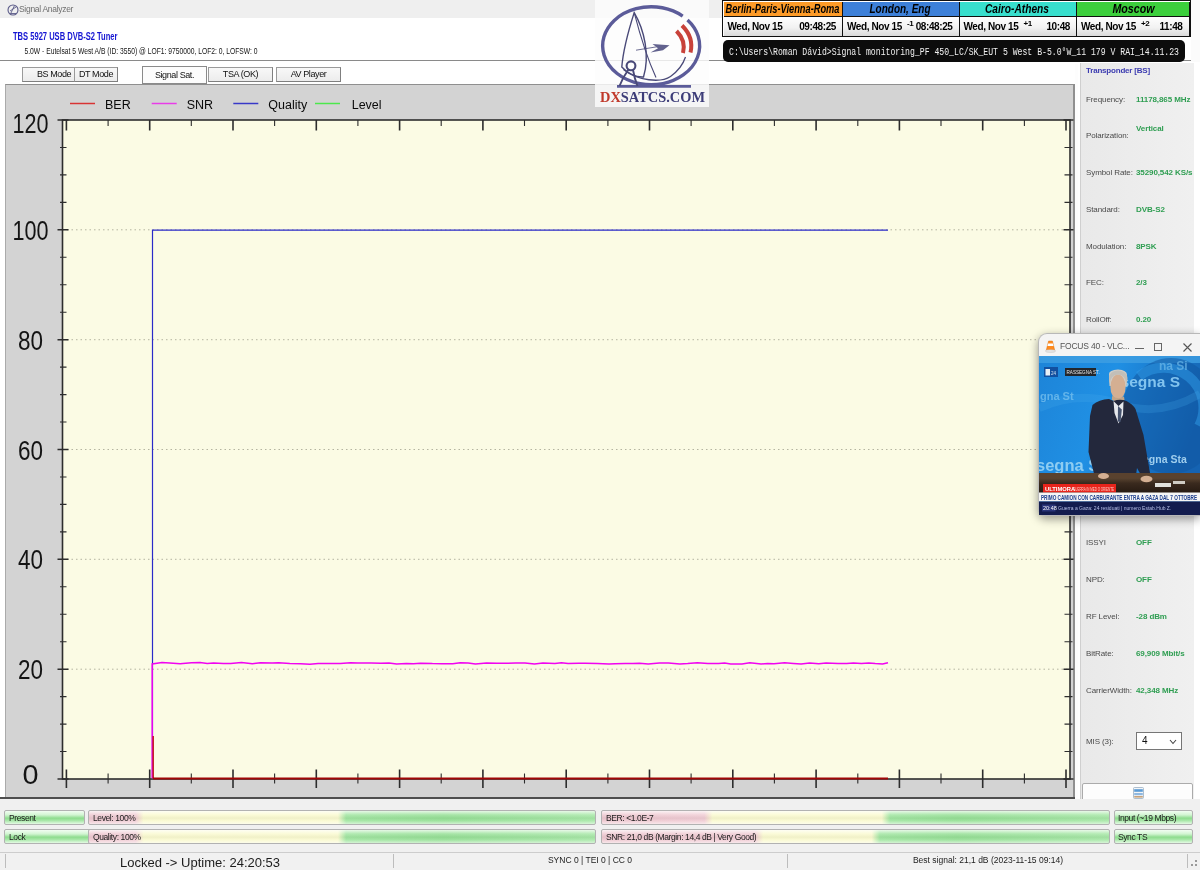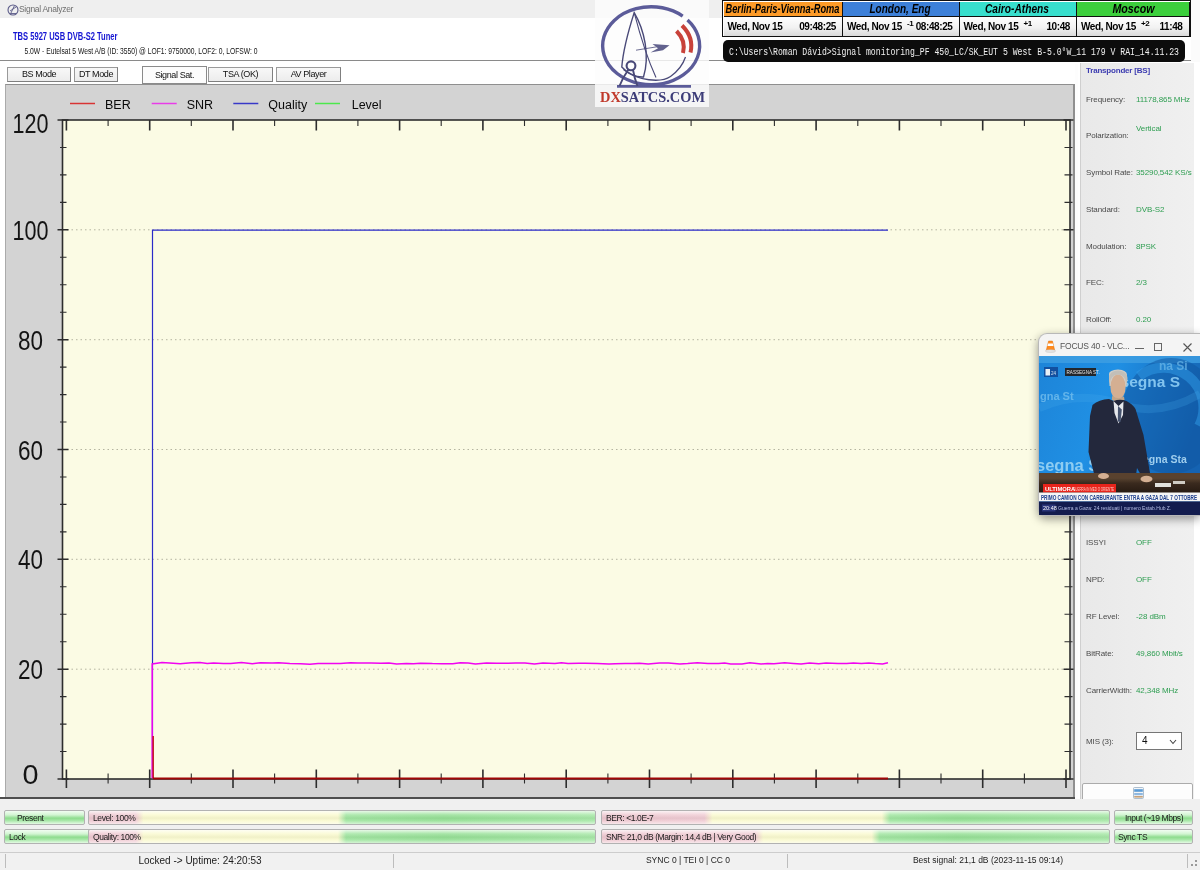--- a/index.html
+++ b/index.html
@@ -1,36 +1,36 @@
 <!DOCTYPE html>
 <html><head><meta charset="utf-8">
 <style>
 *{margin:0;padding:0;box-sizing:border-box}
 html,body{width:1200px;height:870px;overflow:hidden;font-family:"Liberation Sans",sans-serif;background:#fff;position:relative}
 .abs{position:absolute}
 .btn{position:absolute;top:67px;height:15px;background:linear-gradient(#f8f8f8,#ececec);border:1px solid #9a9a9a;border-bottom-color:#7f7f7f;border-right-color:#7f7f7f;font-size:9px;letter-spacing:-0.4px;color:#101010;text-align:center;line-height:13px}
 .lbl{position:absolute;font-size:8px;color:#4a4a4a;letter-spacing:-0.1px}
-.val{position:absolute;font-size:8px;font-weight:normal;color:#2f9e52;letter-spacing:-0.1px}
+.val{position:absolute;font-size:8px;font-weight:bold;color:#2f9e52;letter-spacing:-0.1px}
 .bar{position:absolute;height:15px;border:1px solid #b2b2b2;border-radius:2px;font-size:8.5px;letter-spacing:-0.4px;color:#1a1a1a;line-height:14px;white-space:nowrap}
 .gbar{background:linear-gradient(180deg,#f2fdf2 0%,#d2f5d2 30%,#8edc8e 55%,#a5e6a5 72%,#e4fae4 100%)}
 .clkd{position:absolute;top:17px;height:18.5px;border-right:1.5px solid #101010;background:linear-gradient(180deg,#fefefe 0%,#f2f2f2 55%,#dadada 100%);font-weight:bold;font-size:10px;color:#000;line-height:19px;letter-spacing:-0.4px}
 </style></head><body>
 <div class="abs" style="left:0;top:0;width:1200px;height:18px;background:#efefef"></div>
 <svg class="abs" style="left:7px;top:3.5px" width="12" height="12" viewBox="0 0 12 12">
     <circle cx="6" cy="6" r="5" fill="none" stroke="#5a5a88" stroke-width="1.1"></circle>
     <path d="M7.5 1.5 L3.5 10 M3 7 L9 3 M3.5 9.5 L9 9.5" stroke="#5a5a88" stroke-width="0.9" fill="none"></path>
   </svg>
 <div class="abs" style="left:19px;top:4px;font-size:8.5px;letter-spacing:-0.3px;color:#6e6e6e">Signal Analyzer</div>
 <div class="abs" style="left:0;top:18px;width:1200px;height:42px;background:#fff"></div>
 <svg class="abs" style="left:0;top:26px" width="300" height="32" viewBox="0 0 300 32">
 <text x="13" y="14" font-size="10" font-weight="bold" fill="#1414d2" textLength="104.5" lengthAdjust="spacingAndGlyphs" font-family="Liberation Sans,sans-serif">TBS 5927 USB DVB-S2 Tuner</text>
 <text x="24.5" y="27.5" font-size="8.5" fill="#141414" textLength="233" lengthAdjust="spacingAndGlyphs" font-family="Liberation Sans,sans-serif">5.0W - Eutelsat 5 West A/B (ID: 3550) @ LOF1: 9750000, LOF2: 0, LOFSW: 0</text>
 </svg>
 <div class="abs" style="left:0;top:60px;width:1200px;height:1px;background:#8a8a8a"></div>
-<div class="btn" style="left:7px;width:64px">BS Mode</div>
+<div class="btn" style="left:22px;width:64px">BS Mode</div>
 <div class="btn" style="left:74px;width:44px">DT Mode</div>
 <div class="btn" style="left:142px;top:66px;width:65px;height:18px;background:#fcfcfc;border-color:#8a8a8a;line-height:16px">Signal Sat.</div>
 <div class="btn" style="left:208px;width:65px">TSA (OK)</div>
 <div class="btn" style="left:276px;width:65px">AV Player</div>
 <div class="abs" style="left:5px;top:84px;width:1070px;height:713px;background:#d3d3d3;border-top:1px solid #8f8f8f;border-left:1px solid #aaa;border-right:2px solid #8f8f8f"></div>
 <div class="abs" style="left:0;top:797px;width:1075px;height:2px;background:#4e4e4e"></div>
 <div class="abs" style="left:1075px;top:64px;width:3px;height:735px;background:#fdfdfd"></div>
 <svg class="abs" style="left:0;top:95px" width="400" height="18" viewBox="0 0 400 18">
     <path d="M70 8.5h25" stroke="#d83434" stroke-width="1.5"></path>
     <path d="M151.7 8.5h25" stroke="#e83ce8" stroke-width="1.5"></path>
@@ -79,21 +79,21 @@
 <div class="val" style="left:1136px;top:278px">2/3</div>
 <div class="lbl" style="left:1086px;top:315px">RollOff:</div>
 <div class="val" style="left:1136px;top:315px">0.20</div>
 <div class="lbl" style="left:1086px;top:538px">ISSYI</div>
 <div class="val" style="left:1136px;top:538px">OFF</div>
 <div class="lbl" style="left:1086px;top:575px">NPD:</div>
 <div class="val" style="left:1136px;top:575px">OFF</div>
 <div class="lbl" style="left:1086px;top:612px">RF Level:</div>
 <div class="val" style="left:1136px;top:612px">-28 dBm</div>
 <div class="lbl" style="left:1086px;top:649px">BitRate:</div>
-<div class="val" style="left:1136px;top:649px">49,860 Mbit/s</div>
+<div class="val" style="left:1136px;top:649px">69,909 Mbit/s</div>
 <div class="lbl" style="left:1086px;top:686px">CarrierWidth:</div>
 <div class="val" style="left:1136px;top:686px">42,348 MHz</div>
 <div class="lbl" style="left:1086px;top:737px">MIS (3):</div>
 <div class="abs" style="left:1136px;top:732px;width:46px;height:18px;background:#fff;border:1px solid #767676;font-size:10px;color:#111;line-height:16px;padding-left:5px">4<svg style="position:absolute;right:4px;top:6px" width="8" height="6" viewBox="0 0 8 6">
       <path d="M1 1 L4 4.5 L7 1" stroke="#444" stroke-width="1.1" fill="none"></path>
     </svg></div>
 <div class="abs" style="left:1082px;top:783px;width:111px;height:19px;background:#fdfdfd;border:1px solid #ababab;border-radius:2px">
     <svg style="position:absolute;left:50px;top:3px" width="11" height="12" viewBox="0 0 11 12">
       <rect x="0.5" y="0.5" width="10" height="11" rx="1" fill="#f4f6f8" stroke="#9ab0c4" stroke-width="0.8"></rect>
       <rect x="1.2" y="2.2" width="8.6" height="2.6" fill="#5b9bd5"></rect>
@@ -151,35 +151,35 @@
 <path d="M623.5 69.5 C 638 81 661 83 670.5 76.5 C 677.5 71.5 683 64.5 685.5 57" fill="none" stroke="#494978" stroke-width="1.3"></path>
 <circle cx="631" cy="65.8" r="4.4" fill="none" stroke="#494978" stroke-width="2.1"></circle>
 <path d="M628.5 69.5 C 624.5 75 621.5 80.5 619.5 86 M633 70 C 634 75.5 635.5 81 637.5 86" fill="none" stroke="#494978" stroke-width="1.9"></path>
 <path d="M636 50.2 L663 45.8" stroke="#494978" stroke-width="0.8" fill="none"></path>
 <path d="M669.5 45.3 L652.5 44 L658 48.2 L650.5 52.6 L663 50.2 Z" fill="#62628e"></path>
 <text x="600" y="101.5" font-family="Liberation Serif,serif" font-weight="bold" font-size="15.5" textLength="105" lengthAdjust="spacingAndGlyphs"><tspan fill="#c0392b">DX</tspan><tspan fill="#3c3c78">SATCS.COM</tspan></text>
 </g>
 </svg>
 
 <div class="abs" style="left:0;top:799px;width:1200px;height:71px;background:#f0f0f0"></div>
-<div class="bar gbar" style="left:4px;top:810px;width:81px"><span style="margin-left:12px">Present</span></div>
+<div class="bar gbar" style="left:4px;top:810px;width:81px"><span style="margin-left:4px">Present</span></div>
 <div class="bar gbar" style="left:4px;top:829px;width:98px"><span style="margin-left:4px">Lock</span></div>
 <div class="bar" style="left:88px;top:810px;width:508px;background-image:linear-gradient(180deg,rgba(255,255,255,0.75) 0%,rgba(255,255,255,0.15) 30%,rgba(0,0,0,0.04) 55%,rgba(255,255,255,0.08) 75%,rgba(255,255,255,0.55) 100%),linear-gradient(90deg,#eec8d0 0%,#f0ccd4 9.2%,#fafad0 10.8%,#fafad0 49.2%,#a2e6a2 50.8%,#96e096 70%,#a8e8a8 100%)"><span style="margin-left:4px">Level: 100%</span></div>
 <div class="bar" style="left:88px;top:829px;width:508px;background-image:linear-gradient(180deg,rgba(255,255,255,0.75) 0%,rgba(255,255,255,0.15) 30%,rgba(0,0,0,0.04) 55%,rgba(255,255,255,0.08) 75%,rgba(255,255,255,0.55) 100%),linear-gradient(90deg,#eec8d0 0%,#f0ccd4 9.2%,#fafad0 10.8%,#fafad0 49.2%,#a2e6a2 50.8%,#96e096 70%,#a8e8a8 100%)"><span style="margin-left:4px">Quality: 100%</span></div>
 <div class="bar" style="left:601px;top:810px;width:509px;background-image:linear-gradient(180deg,rgba(255,255,255,0.75) 0%,rgba(255,255,255,0.15) 30%,rgba(0,0,0,0.04) 55%,rgba(255,255,255,0.08) 75%,rgba(255,255,255,0.55) 100%),linear-gradient(90deg,#eec8d0 0%,#f0ccd4 20.2%,#fafad0 21.8%,#fafad0 55.2%,#a2e6a2 56.8%,#96e096 70%,#a8e8a8 100%)"><span style="margin-left:4px">BER: &lt;1.0E-7</span></div>
 <div class="bar" style="left:601px;top:829px;width:509px;background-image:linear-gradient(180deg,rgba(255,255,255,0.75) 0%,rgba(255,255,255,0.15) 30%,rgba(0,0,0,0.04) 55%,rgba(255,255,255,0.08) 75%,rgba(255,255,255,0.55) 100%),linear-gradient(90deg,#eec8d0 0%,#f0ccd4 30.2%,#fafad0 31.8%,#fafad0 53.2%,#a2e6a2 54.8%,#96e096 70%,#a8e8a8 100%)"><span style="margin-left:4px">SNR: 21,0 dB (Margin: 14,4 dB | Very Good)</span></div>
-<div class="bar gbar" style="left:1114px;top:810px;width:79px"><span style="margin-left:10px">Input (~19 Mbps)</span></div>
+<div class="bar gbar" style="left:1114px;top:810px;width:79px"><span style="margin-left:3px">Input (~19 Mbps)</span></div>
 <div class="bar gbar" style="left:1114px;top:829px;width:79px"><span style="margin-left:3px">Sync TS</span></div>
 <div class="abs" style="left:0;top:852px;width:1200px;height:18px;background:#f1f1f1;border-top:1px solid #cdcdcd"></div>
 <div class="abs" style="left:5px;top:854px;width:1px;height:14px;background:#bdbdbd"></div>
 <div class="abs" style="left:393px;top:854px;width:1px;height:14px;background:#bdbdbd"></div>
 <div class="abs" style="left:787px;top:854px;width:1px;height:14px;background:#bdbdbd"></div>
 <div class="abs" style="left:1187px;top:854px;width:1px;height:14px;background:#bdbdbd"></div>
-<div class="abs" style="left:60px;top:855px;width:280px;font-size:10px;color:#1c1c1c;text-align:center">Locked -&gt; Uptime: 24:20:53</div>
-<div class="abs" style="left:450px;top:855px;width:280px;font-size:8.5px;color:#1c1c1c;text-align:right">SYNC 0 | TEI 0 | CC 0</div>
+<div class="abs" style="left:60px;top:855px;width:280px;font-size:13px;color:#1c1c1c;text-align:center">Locked -&gt; Uptime: 24:20:53</div>
+<div class="abs" style="left:450px;top:855px;width:280px;font-size:8.5px;color:#1c1c1c;text-align:center">SYNC 0 | TEI 0 | CC 0</div>
 <div class="abs" style="left:848px;top:855px;width:280px;font-size:8.5px;color:#1c1c1c;text-align:center">Best signal: 21,1 dB (2023-11-15 09:14)</div>
 <svg class="abs" style="left:1188px;top:857px" width="10" height="10" viewBox="0 0 10 10">
     <g fill="#9a9a9a">
       <rect x="7" y="7" width="2" height="2"></rect>
       <rect x="7" y="3" width="2" height="2"></rect>
       <rect x="3" y="7" width="2" height="2"></rect>
     </g>
   </svg>
 <div class="abs" style="left:1191px;top:0;width:9px;height:62px;background:#fbfbfb"></div>
 <div class="abs" style="left:1038px;top:333px;width:162px;height:183px;background:#f4f4f4;border-radius:9px 0 0 7px;box-shadow:0 3px 10px rgba(0,0,0,0.4);border:1px solid #b8b8b8;border-right:none">

